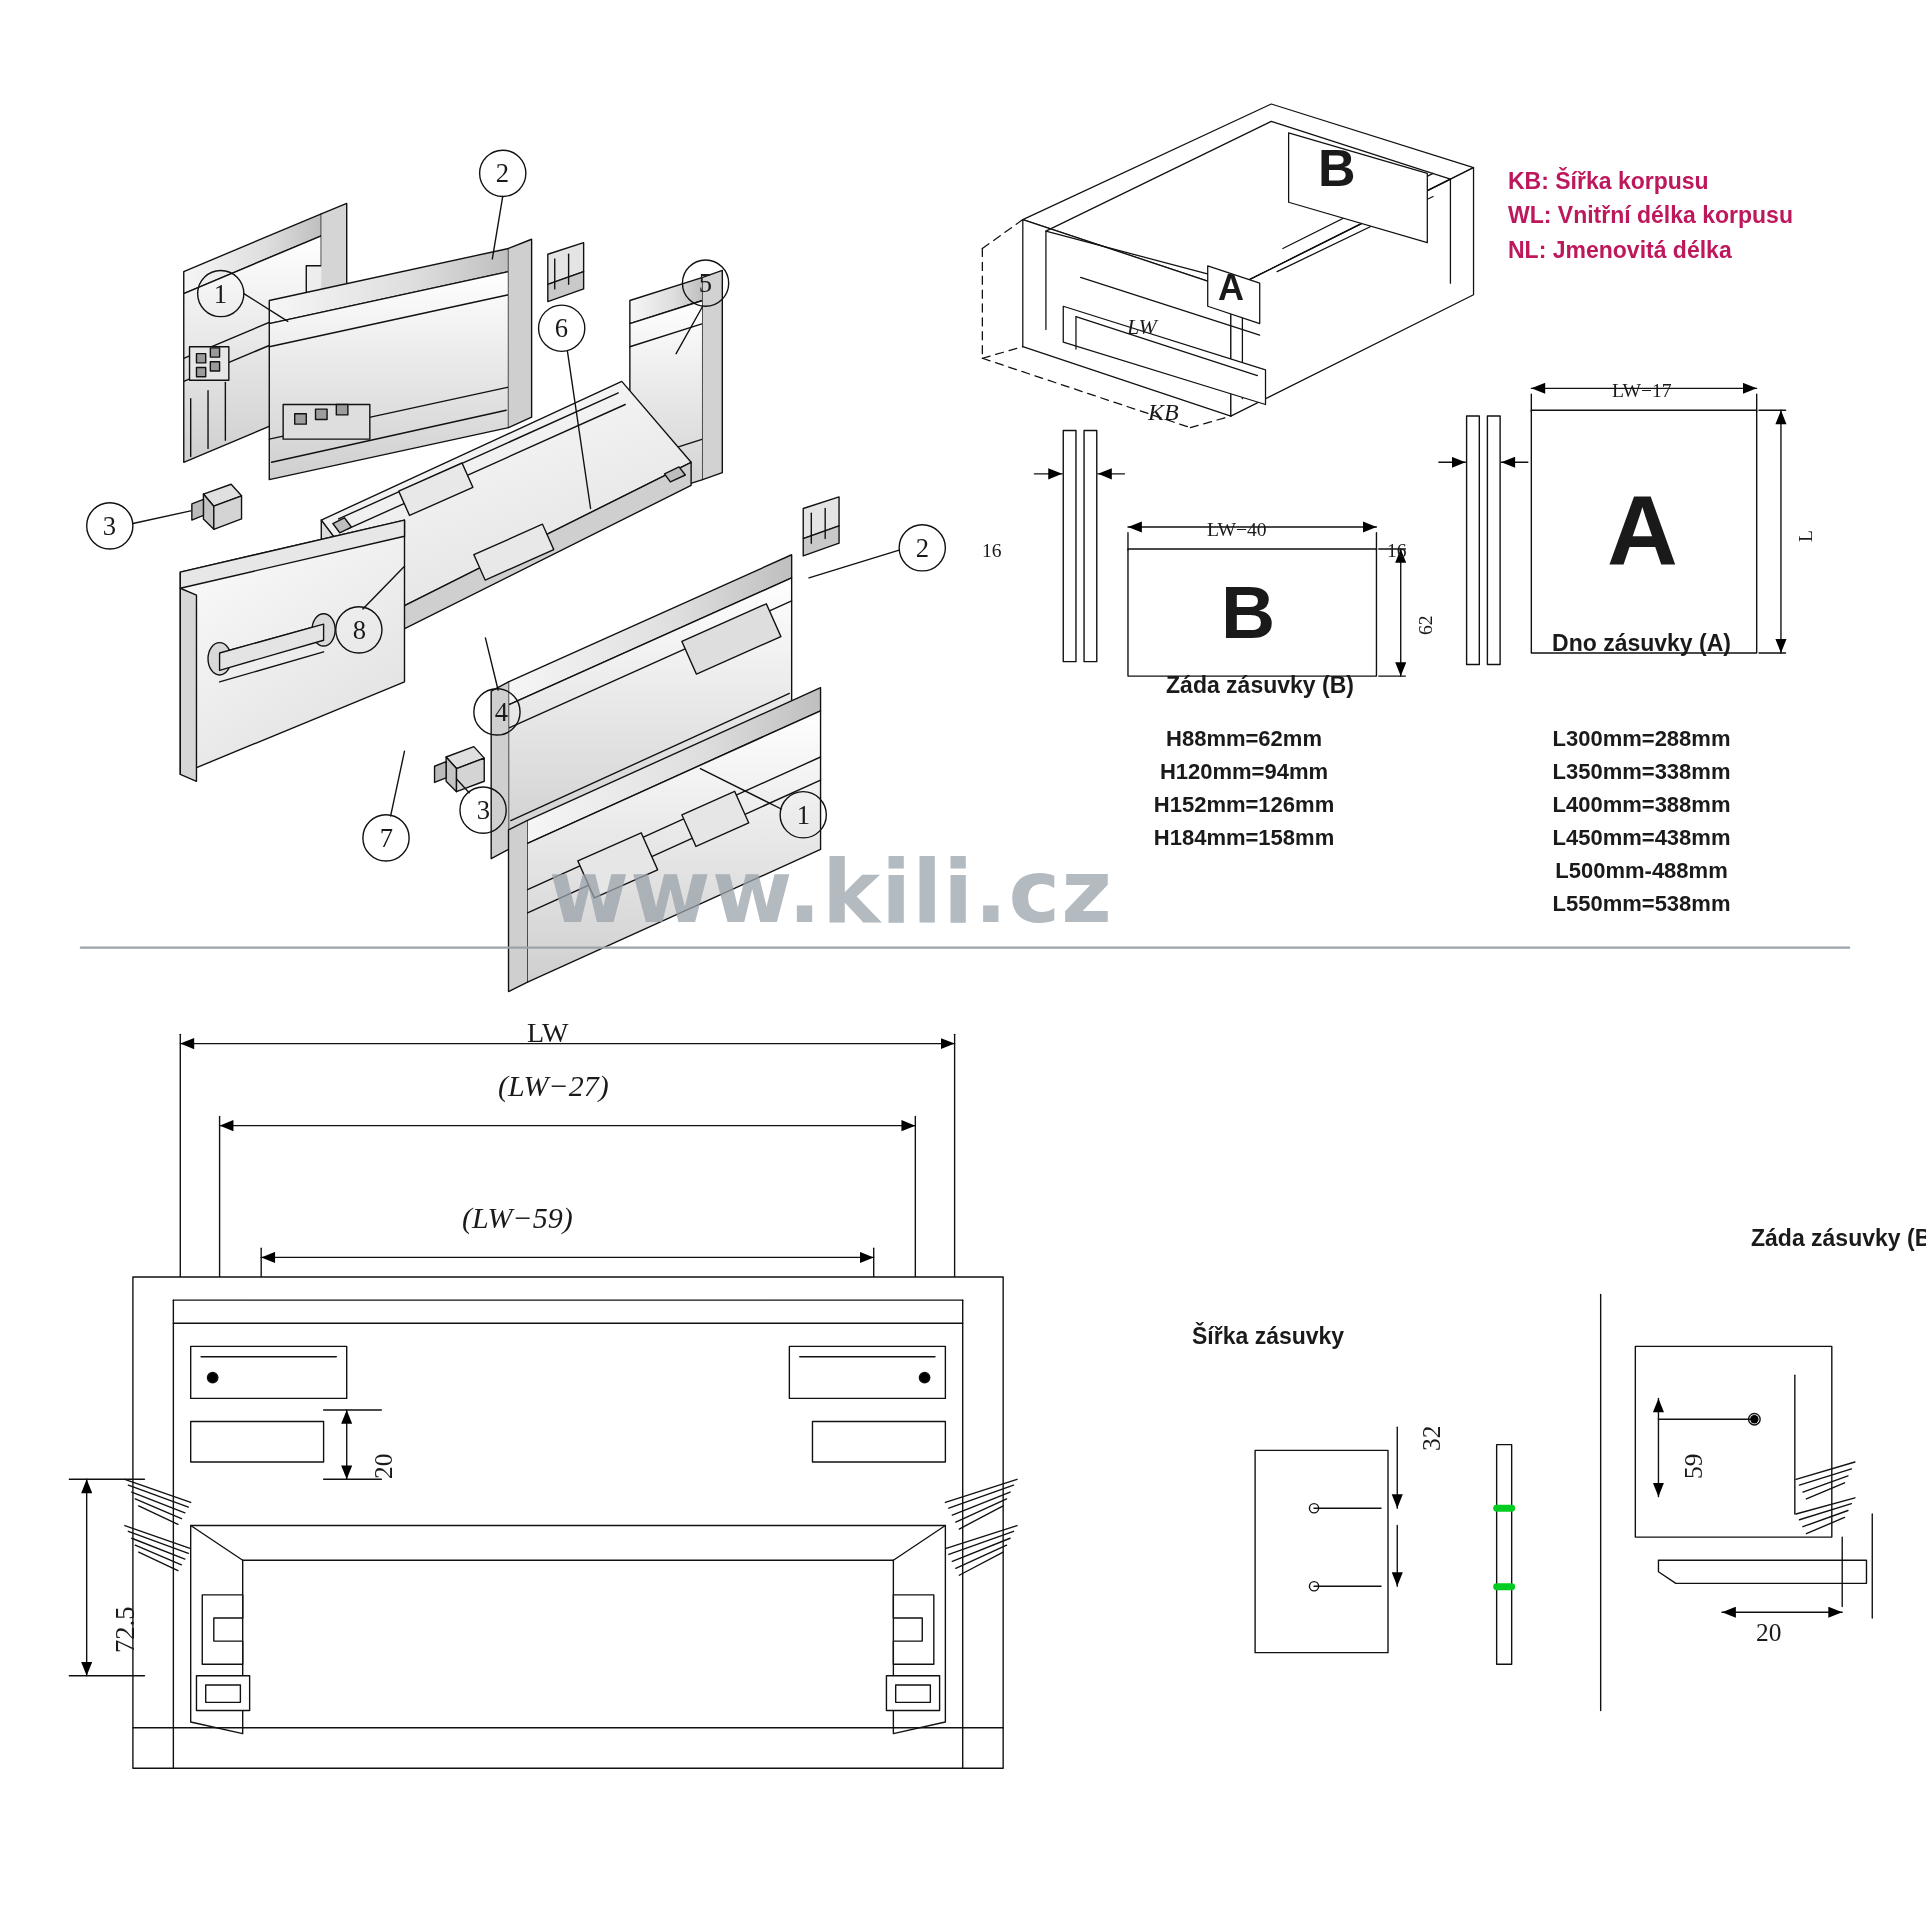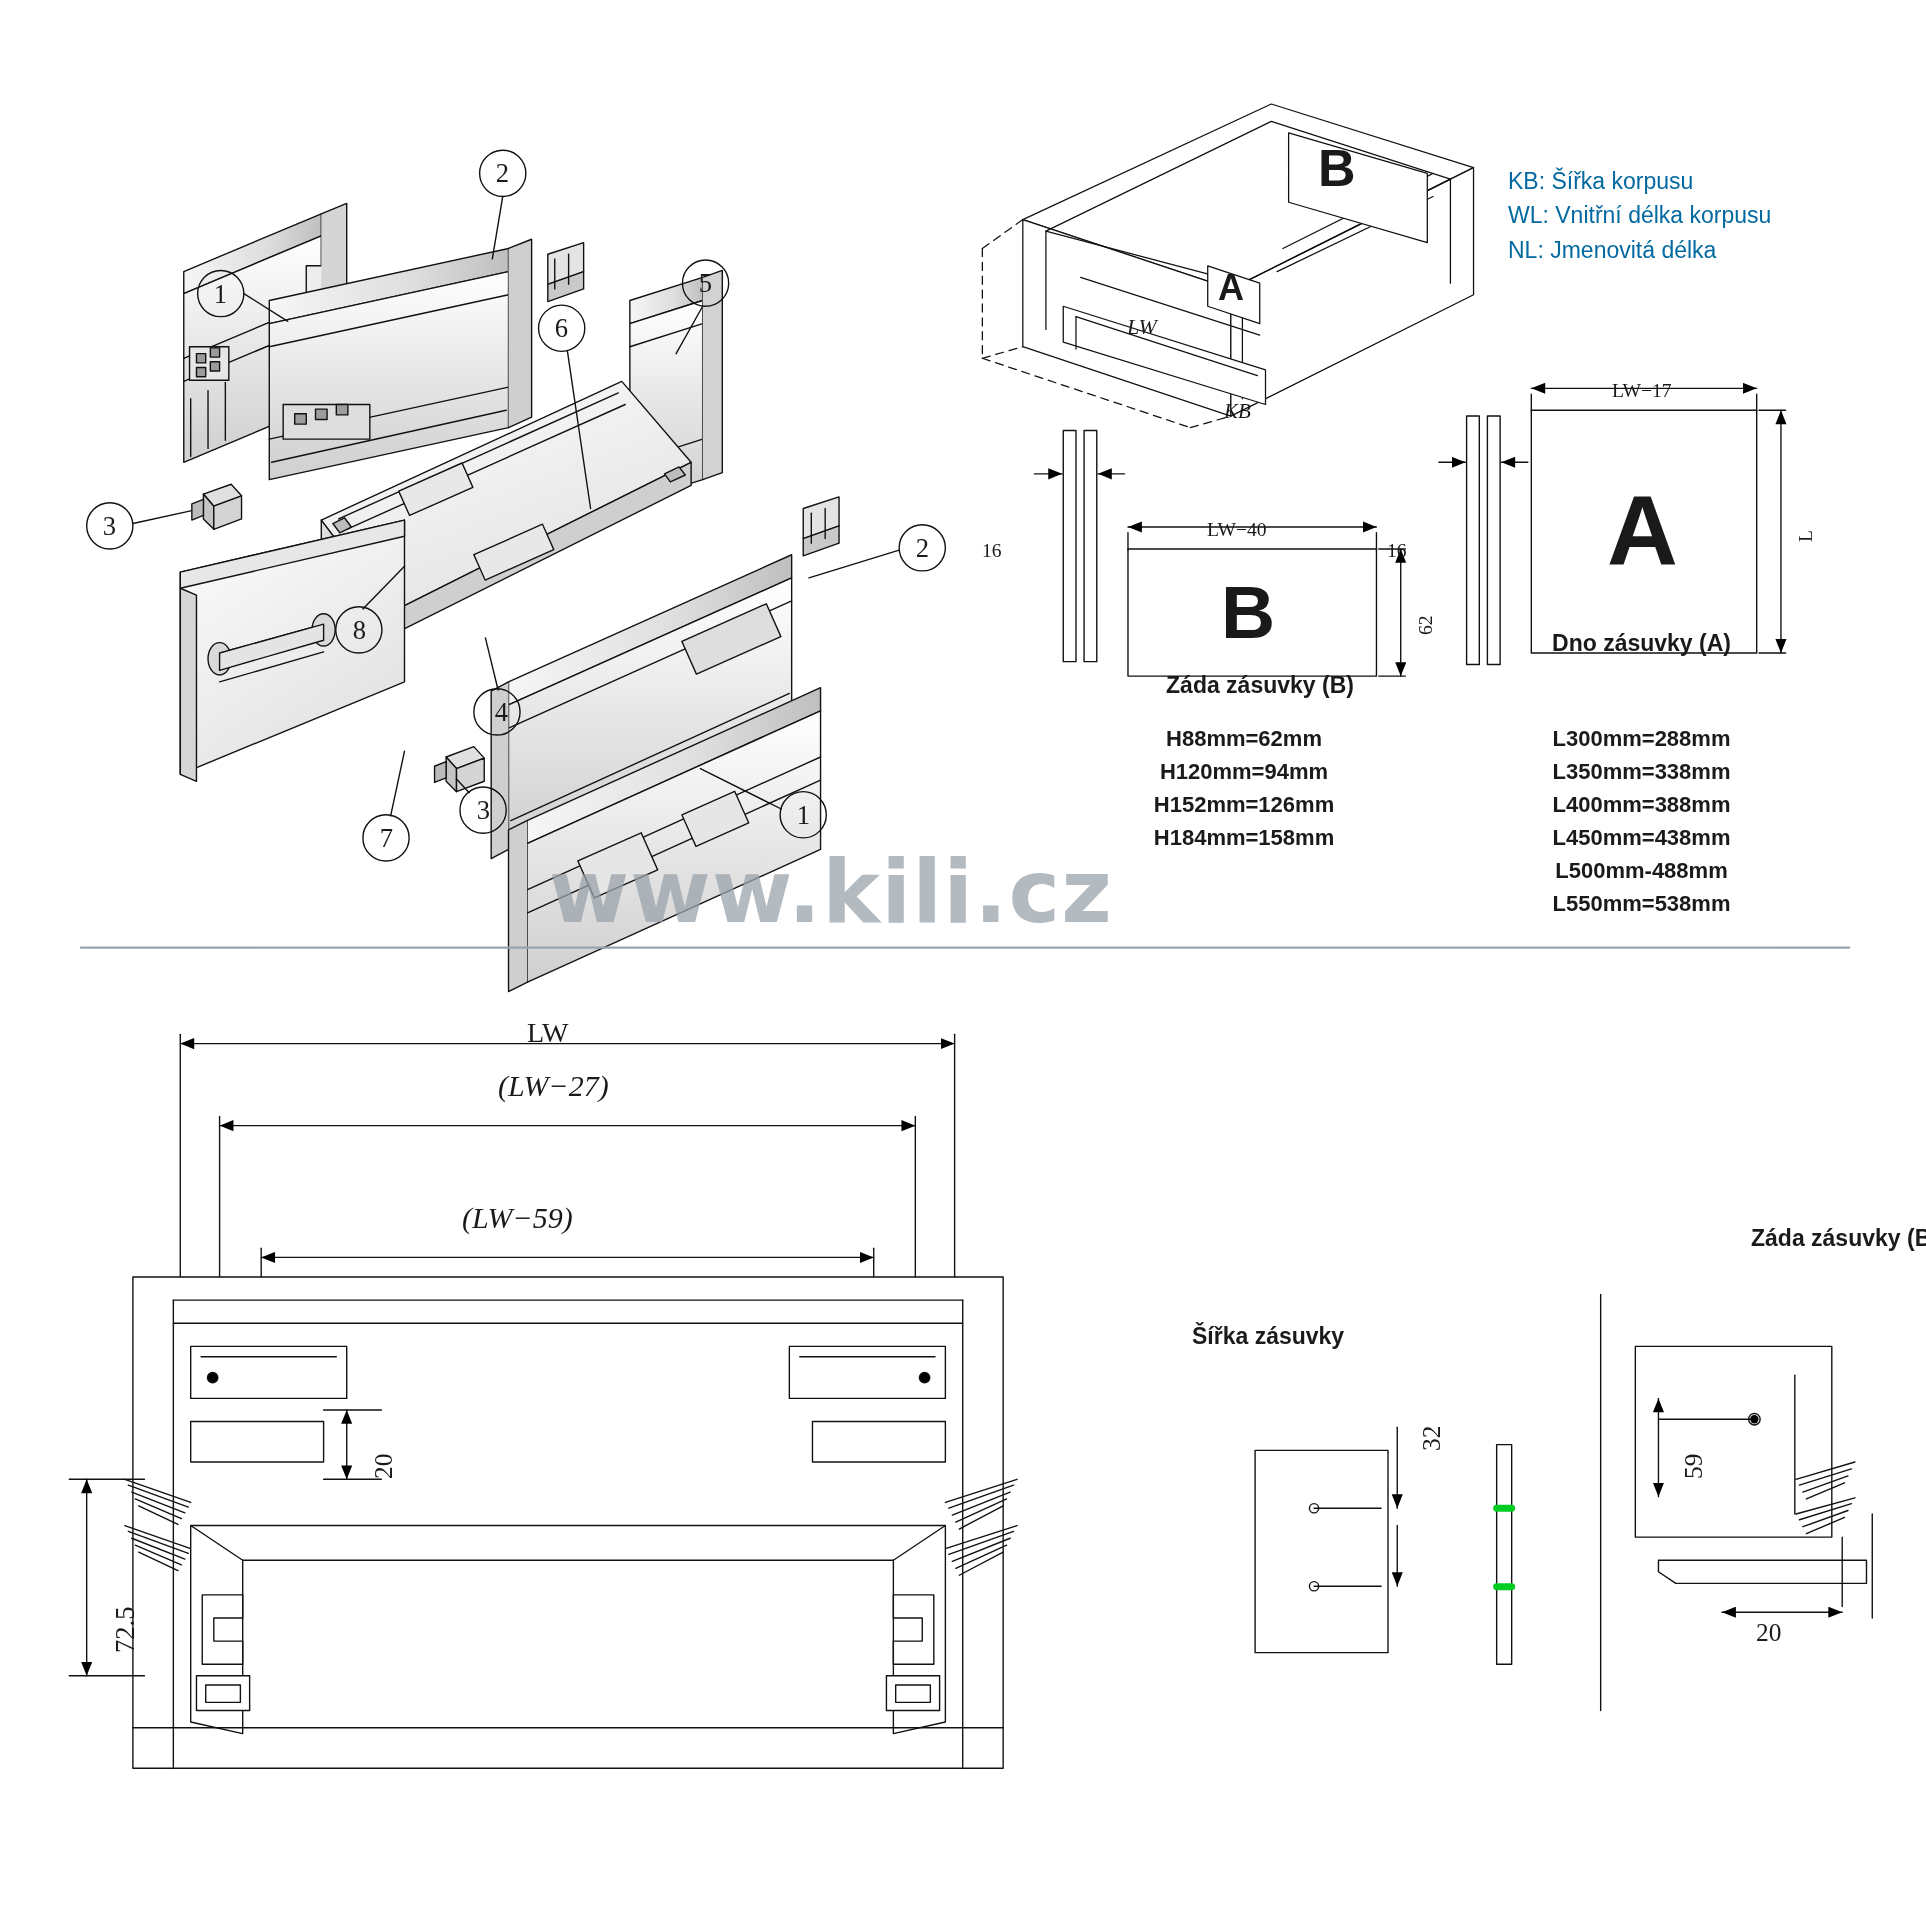--- a/index.html
+++ b/index.html
@@ -27,22 +27,22 @@
     width: 1926px;
     height: 1926px;
   }
   .lbl {
     position: absolute;
     white-space: nowrap;
     line-height: 1.15;
   }
   .legend {
     font-size: 23px;
-    font-weight: normal;
-    color: #0369a1;
+    font-weight: bold;
+    color: #be185d;
   }
   .legend div { margin-bottom: 8px; }
   .caption-bold {
     font-size: 23px;
     font-weight: bold;
     text-align: center;
   }
   .caption-list {
     font-size: 22px;
     font-weight: bold;
@@ -439,21 +439,21 @@
   <div class="callout-num" style="left:484px; top:697px;">4</div>
   <div class="callout-num" style="left:688px; top:268px;">5</div>
   <div class="callout-num" style="left:544px; top:313px;">6</div>
   <div class="callout-num" style="left:369px; top:823px;">7</div>
   <div class="callout-num" style="left:342px; top:615px;">8</div>
   <div class="callout-num" style="left:905px; top:533px;">2</div>
   <div class="callout-num" style="left:786px; top:800px;">1</div>
   <div class="callout-num" style="left:466px; top:795px;">3</div>
 
   <div class="lbl dim" style="left:1127px; top:314px; font-size:22px;">LW</div>
-  <div class="lbl dim" style="left:1224px; top:399px; font-size:21px;">KB</div>
+  <div class="lbl dim" style="left:1148px; top:399px; font-size:24px;">KB</div>
   <div class="lbl letterB" style="left:1318px; top:139px; font-size:52px;">B</div>
   <div class="lbl letterA" style="left:1218px; top:267px; font-size:36px;">A</div>
 
   <div class="lbl letterB" style="left:1221px; top:569px; font-size:75px;">B</div>
   <div class="lbl dim-nonital" style="left:1207px; top:519px;">LW−40</div>
   <div class="lbl dim-nonital rot90" style="left:1415px; top:635px;">62</div>
   <div class="lbl dim-nonital" style="left:982px; top:540px;">16</div>
   <div class="lbl caption-bold" style="left:1098px; top:672px; width:324px;">Záda zásuvky (B)</div>
   <div class="lbl caption-list" style="left:1082px; top:722px; width:324px;">
     <div>H88mm=62mm</div>

